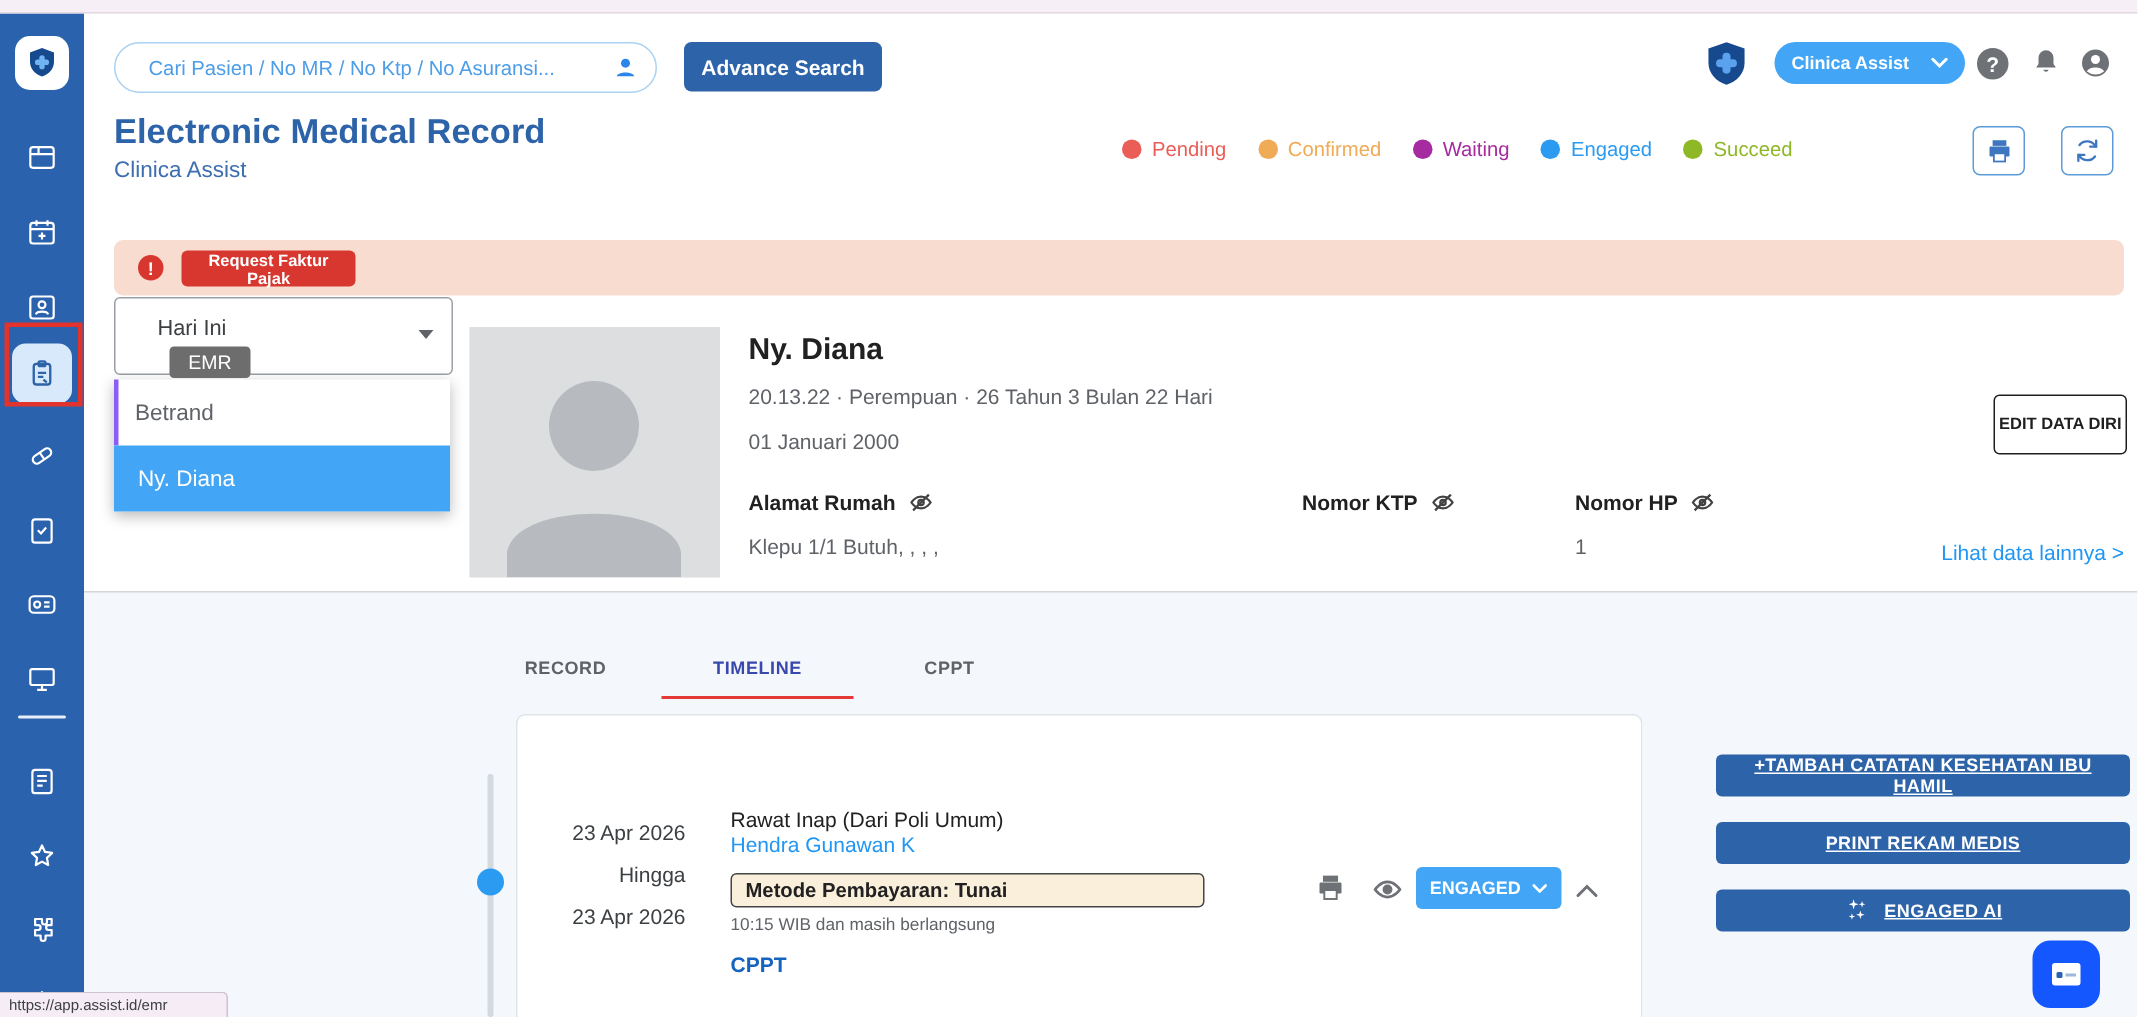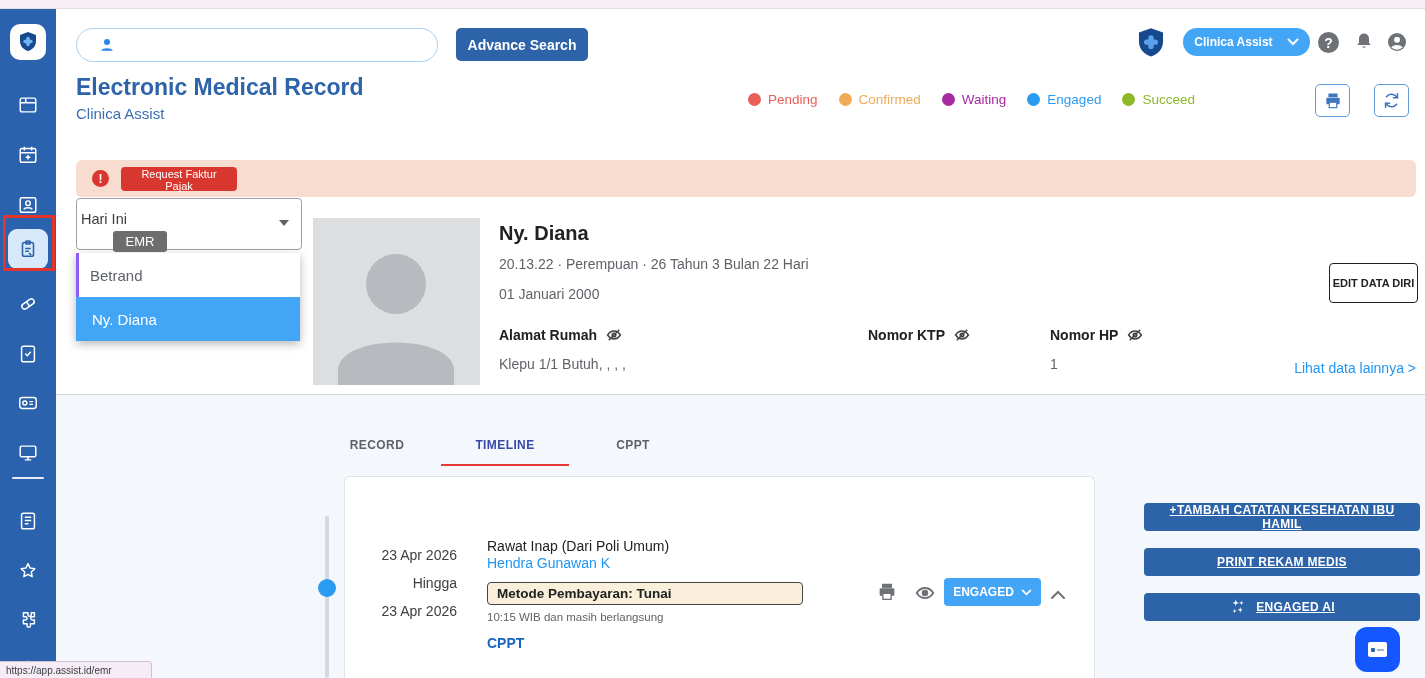--- a/index.html
+++ b/index.html
@@ -45,25 +45,25 @@
   .dot-engaged{background:#2b9bf2;} .t-engaged{color:#2b9bf2;}
   .dot-succeed{background:#8fb826;} .t-succeed{color:#8fb826;}
   .sq-btn{width:33px;height:31px;background:#fff;border:1px solid #5b9bd8;border-radius:5px;display:flex;align-items:center;justify-content:center;cursor:pointer;}
   .btn-print-top{left:1315px;top:84px;}
   .btn-refresh-top{left:1374px;top:84px;}
 
   
   .alert{left:76px;top:160px;width:1340px;height:37px;background:#f9dcd0;border-radius:6px;display:flex;align-items:center;padding:0 10px 0 16px;box-sizing:border-box;}
   .alert-ico{width:17px;height:17px;border-radius:50%;background:#d7372f;color:#fff;font-weight:bold;font-size:12px;display:flex;align-items:center;justify-content:center;margin-right:12px;flex:none;}
   .alert-text{color:#c62f2f;font-size:13.5px;flex:1;}
-  .alert-btn{width:116px;height:24px;background:#d7372f;color:#fff;border:none;border-radius:4px;font-size:11px;font-weight:normal;cursor:pointer;font-family:inherit;}
+  .alert-btn{width:116px;height:24px;background:#d7372f;color:#fff;border:none;border-radius:4px;font-size:11px;font-weight:bold;cursor:pointer;font-family:inherit;}
 
   
   .select-box{left:76px;top:198px;width:224px;height:50px;border:1px solid #9aa0a6;border-radius:4px;background:#fff;cursor:pointer;}
-  .select-label{position:absolute;left:4px;top:12px;font-size:14.5px;color:#3c4043;}
+  .select-label{position:absolute;left:28px;top:12px;font-size:14.5px;color:#3c4043;}
   .select-arrow{position:absolute;right:12px;top:21px;width:0;height:0;border-left:5px solid transparent;border-right:5px solid transparent;border-top:6px solid #5f6368;}
   .emr-tooltip{left:113px;top:231px;width:54px;height:21px;background:#6d6d6d;border-radius:3px;color:#fff;font-size:13px;display:flex;align-items:center;justify-content:center;z-index:45;}
   .dropdown{left:76px;top:253px;width:224px;background:#fff;box-shadow:0 3px 9px rgba(0,0,0,.28);z-index:44;}
   .dd-item{height:44px;display:flex;align-items:center;padding-left:16px;font-size:15px;color:#5f6368;cursor:pointer;box-sizing:border-box;}
   .dd-item.first{border-left:3px solid #8b5cf6;padding-left:11px;}
   .dd-item.selected{background:#42a5f5;color:#fff;}
 
   
   .avatar{left:313px;top:218px;width:167px;height:167px;background:#dcdee0;overflow:hidden;}
   .pt-name{left:499px;top:222px;font-size:20px;font-weight:bold;color:#212121;}
@@ -195,20 +195,21 @@
         <path d="M12 3v3M12 18v3M3 12h3M18 12h3M5.6 5.6l2.1 2.1M16.3 16.3l2.1 2.1M18.4 5.6l-2.1 2.1M7.7 16.3l-2.1 2.1"></path>
     </svg>
   </div>
 </div>
 
 <div class="abs red-annotation"></div>
 
 <div class="abs main-upper"></div>
 
 <div class="abs search-pill">
+  <input type="text" placeholder="Cari Pasien / No MR / No Ktp / No Asuransi..." style="">
   <svg width="20" height="20" viewBox="0 0 24 24">
     <circle cx="12" cy="8.5" r="3.6" fill="#2a86e8"></circle>
       <path d="M5 19c1.2-4 12.8-4 14 0z" fill="#2a86e8"></path>
   </svg>
 </div>
 
 <button class="abs btn-advsearch">Advance Search</button>
 
 <div class="abs hdr-shield">
   <svg width="34" height="36" viewBox="0 0 24 24">

